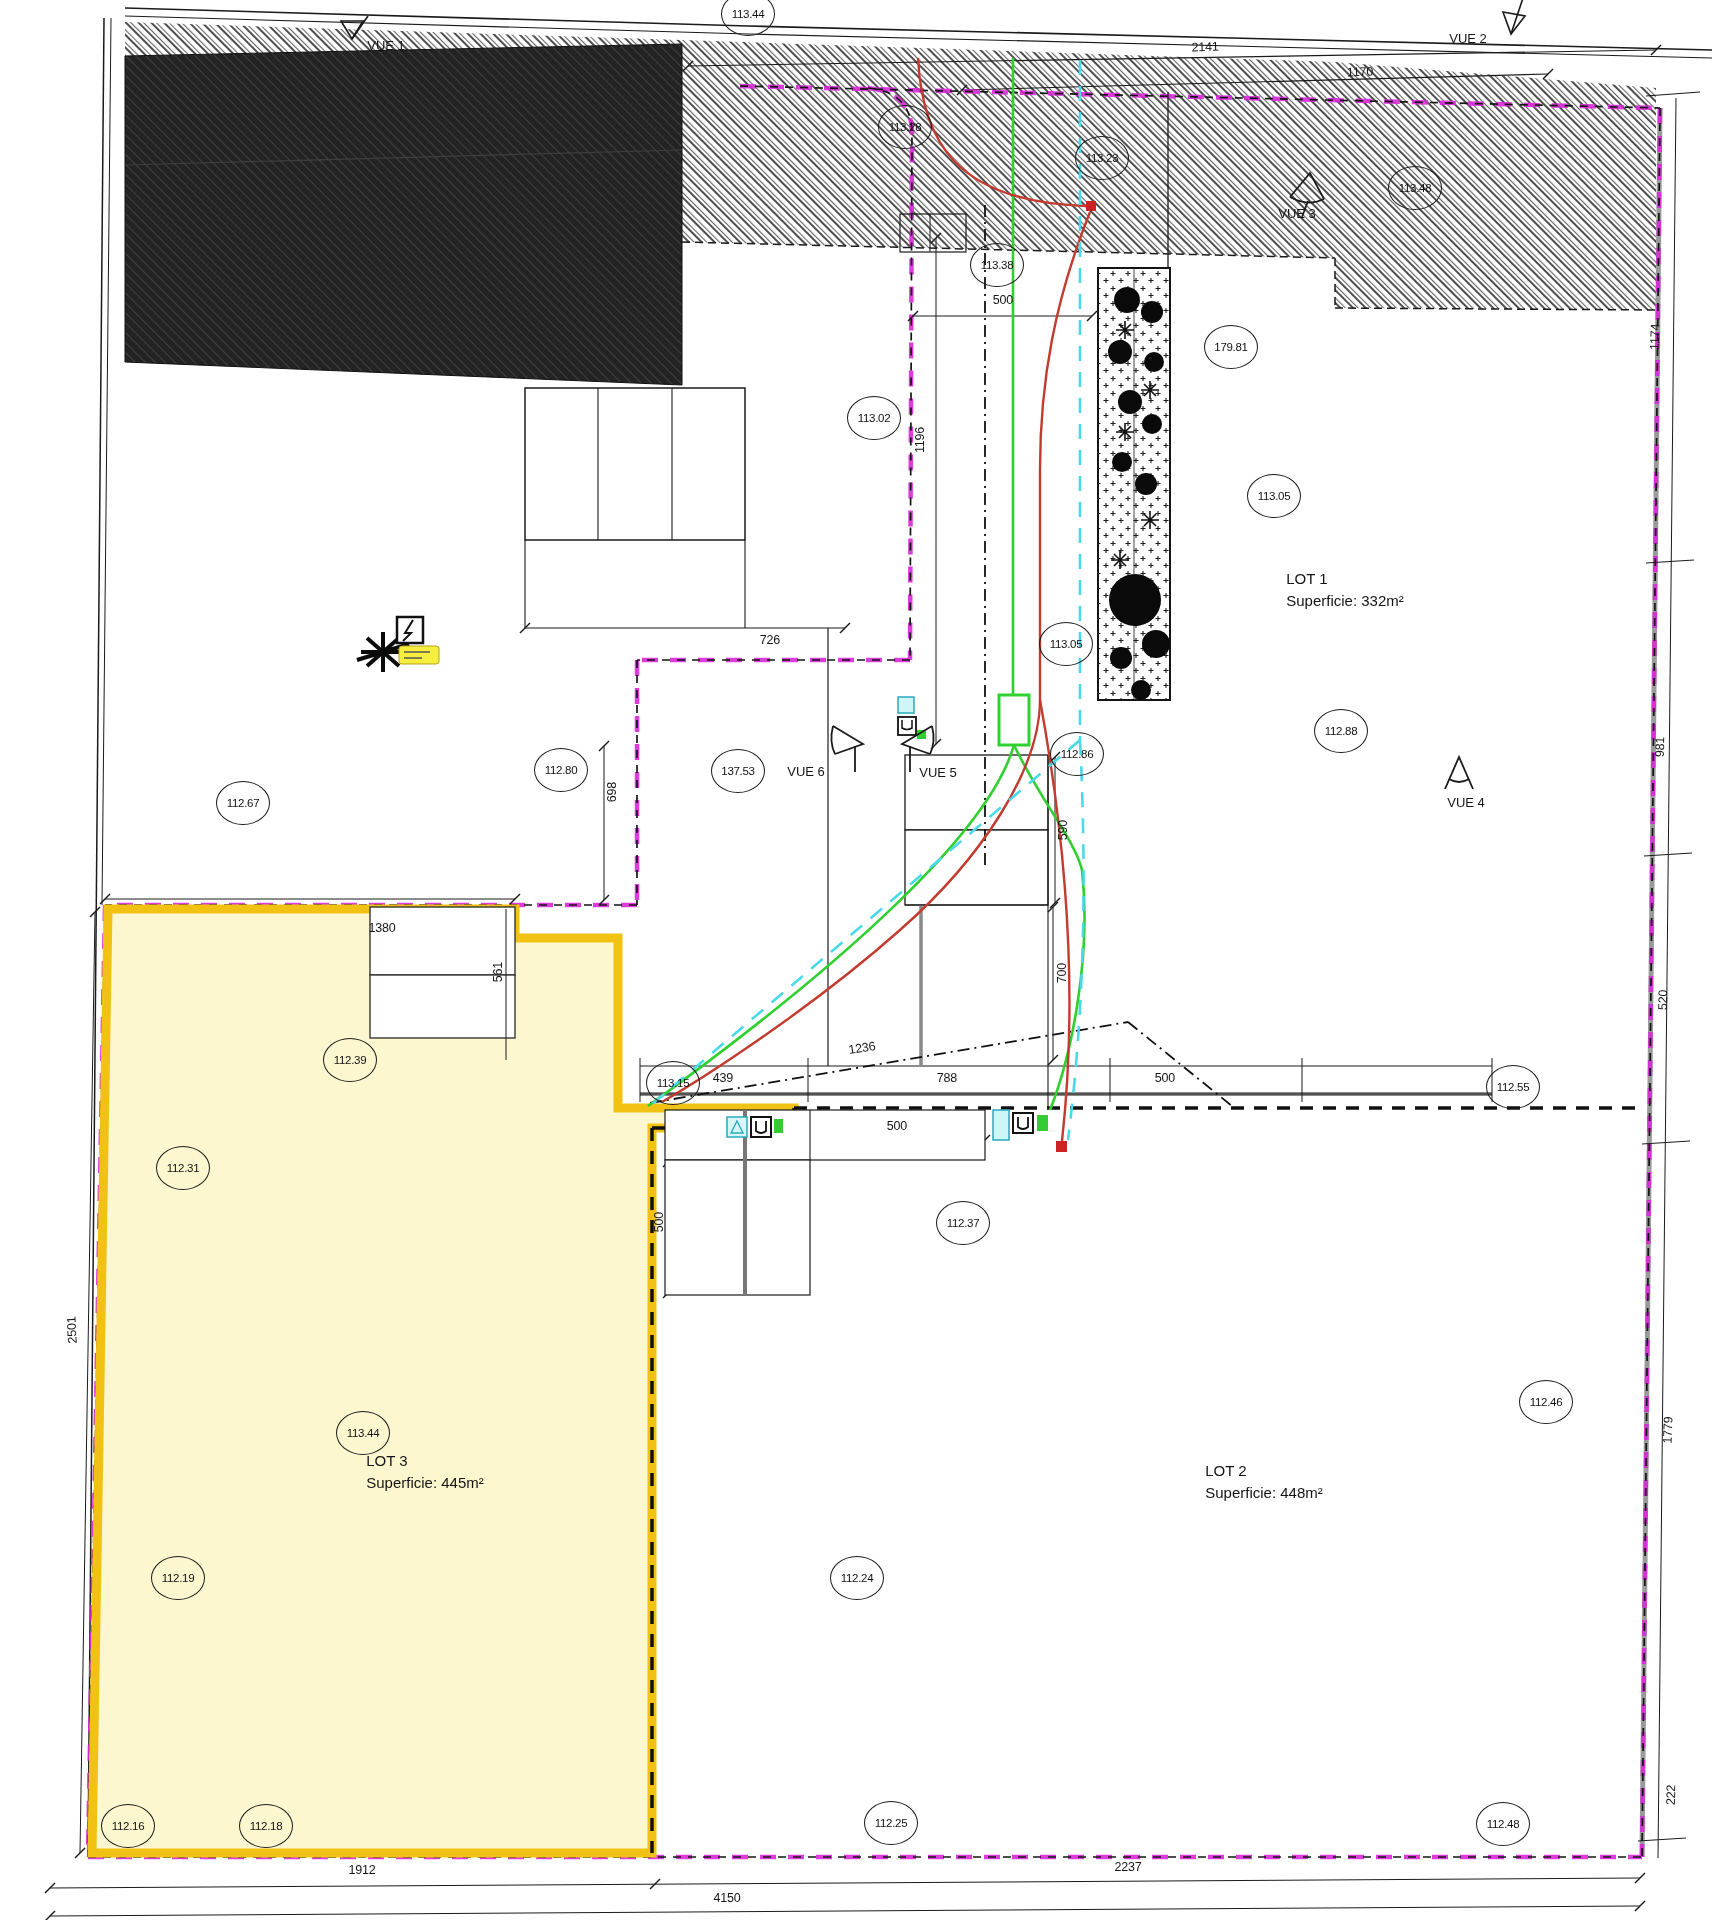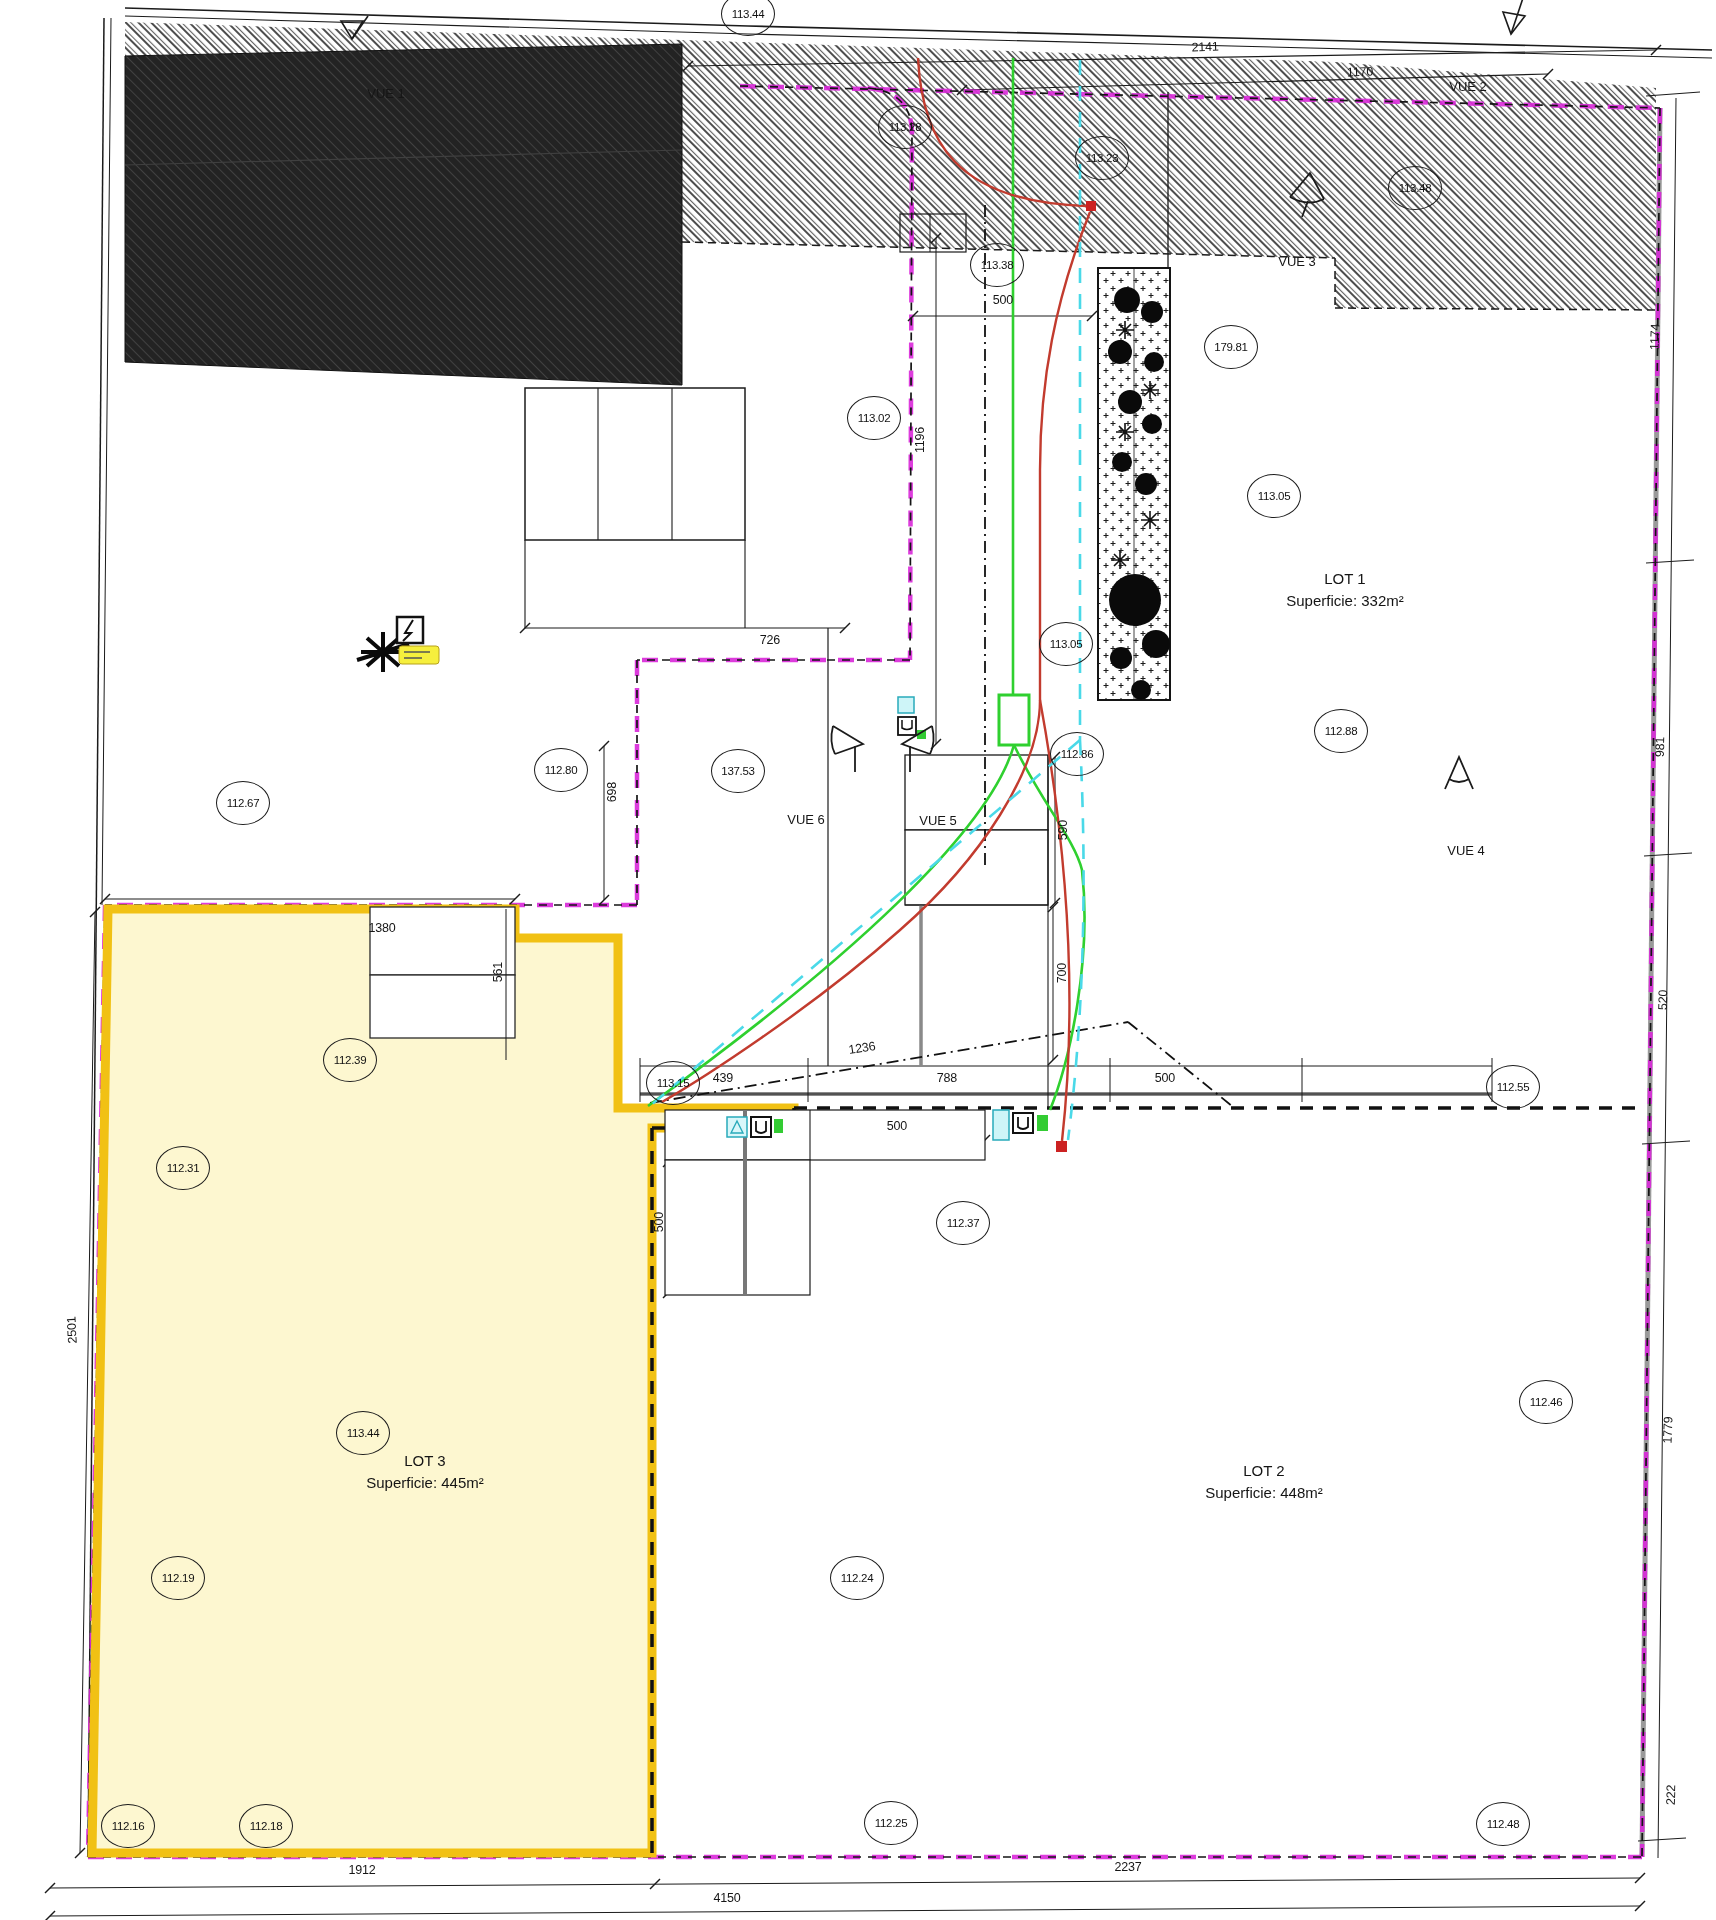--- a/index.html
+++ b/index.html
@@ -6,23 +6,23 @@
   #stage{position:relative;width:1716px;height:1920px;overflow:hidden;background:#fff;
          font-family:"Liberation Sans", sans-serif;color:#161616;}
   #drawing{position:absolute;left:0;top:0;}
   .labels{position:absolute;inset:0;}
   .elev{position:absolute;transform:translate(-50%,-50%);width:52px;height:42px;
         border:1.6px solid #1c1c1c;border-radius:50%;display:flex;align-items:center;
         justify-content:center;font-size:11.5px;letter-spacing:-0.3px;color:#111;
         background:transparent;white-space:nowrap;}
   .dim{position:absolute;transform:translate(-50%,-50%) rotate(var(--r,0deg));
        font-size:12.5px;color:#161616;white-space:nowrap;letter-spacing:-0.2px;}
-  .lot{position:absolute;transform:translate(-50%,-50%);text-align:center;font-size:15px;
+  .lot{position:absolute;transform:translate(-50%,-50%);font-size:15px;
        color:#141414;line-height:1.45;white-space:nowrap;}
-  .vue{position:absolute;transform:translate(-50%,-50%);font-size:13px;color:#161616;white-space:nowrap;margin-top:48px;}
+  .vue{position:absolute;transform:translate(-50%,-50%);font-size:13px;color:#161616;white-space:nowrap;}
 </style>
 </head>
 <body>
 
 <div id="stage">
 
 <svg id="drawing" width="1716" height="1920" viewBox="0 0 1716 1920">
   <defs>
     <pattern id="ph-band" width="9" height="9" patternUnits="userSpaceOnUse" patternTransform="rotate(-45)">
       <rect width="9" height="9" fill="#ffffff"></rect>

